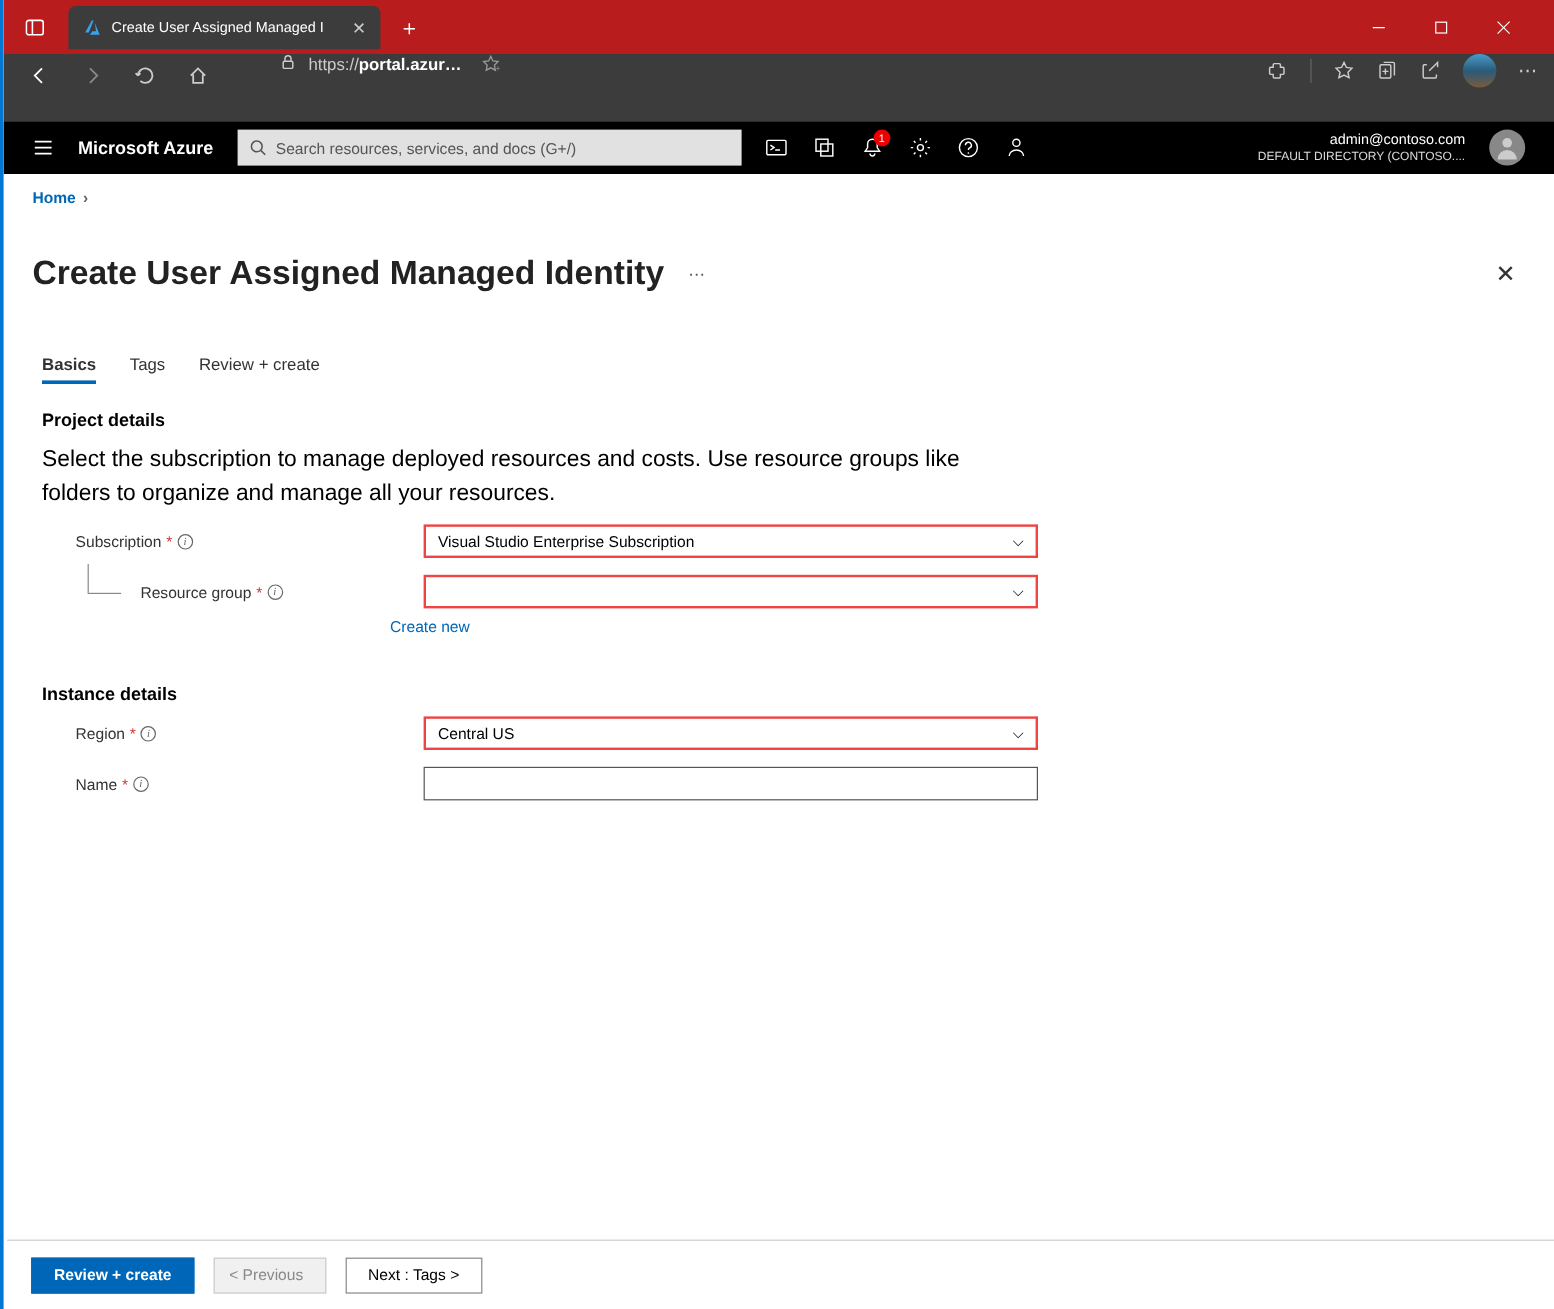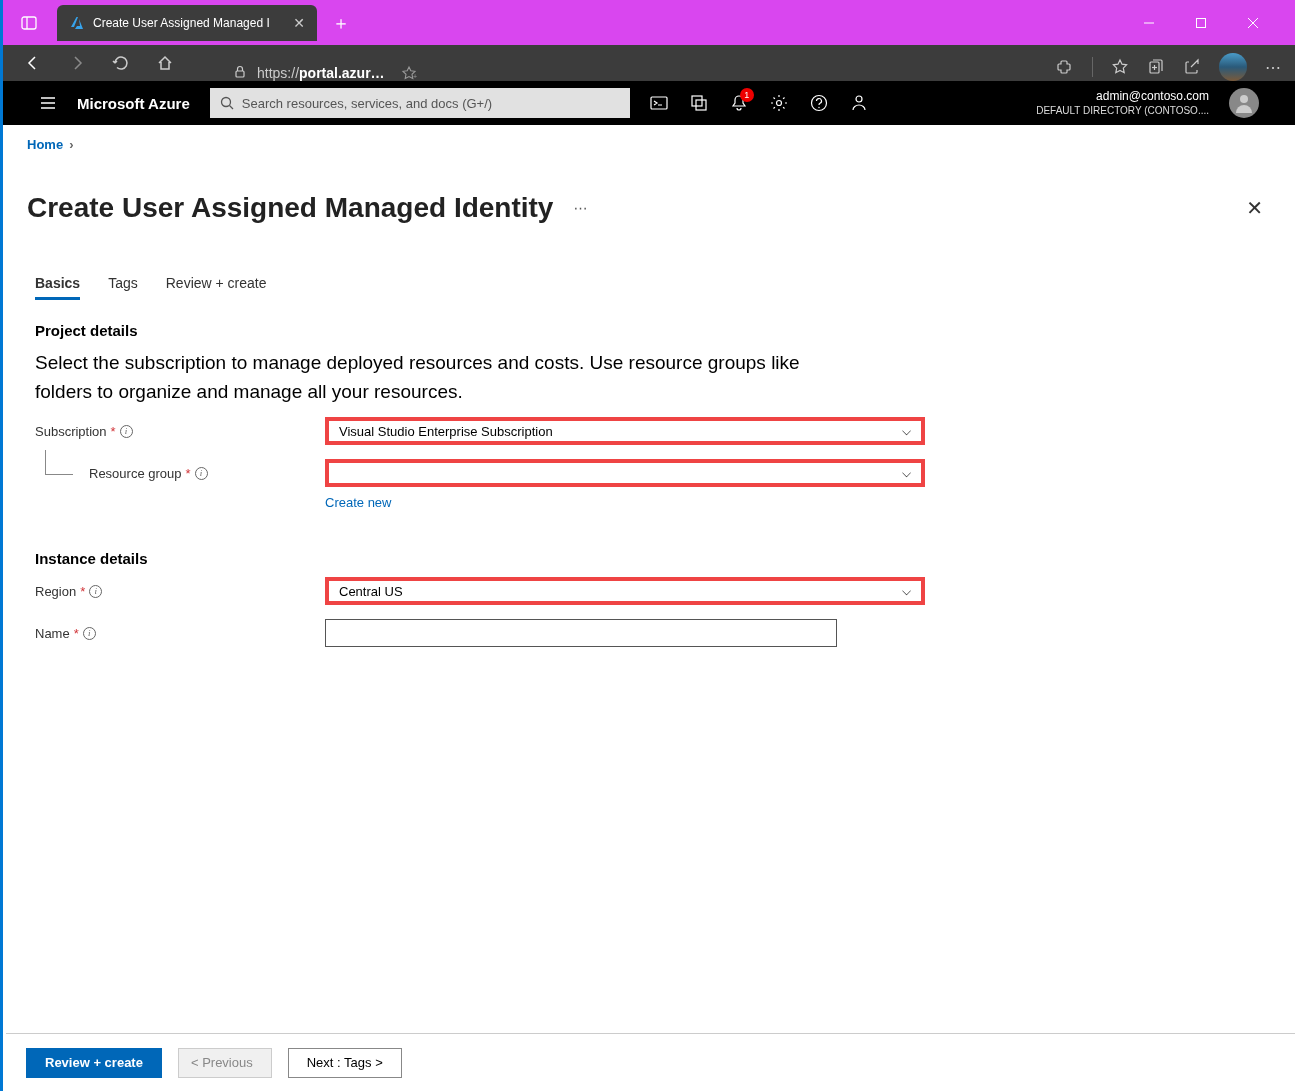--- a/index.html
+++ b/index.html
@@ -1,40 +1,40 @@
 <!DOCTYPE html>
 <html><head>
 <meta charset="utf-8">
 <style>
 * { box-sizing: border-box; margin: 0; padding: 0; font-family: "Segoe UI", -apple-system, sans-serif; }
 body { width: 1295px; height: 1091px; background: #fff; overflow: hidden; position: relative; border-left: 3px solid #0078d4; }
 
 
-.browser-titlebar { height: 45px; background: #d946ef; display: flex; align-items: center; padding: 0 8px; }
+.browser-titlebar { height: 45px; background: #b91c1c; display: flex; align-items: center; padding: 0 8px; }
 .tab-sidebar-btn { width: 36px; height: 36px; display: flex; align-items: center; justify-content: center; color: #fff; }
 .browser-tab { background: #3c3c3c; height: 36px; min-width: 260px; margin-left: 10px; display: flex; align-items: center; padding: 0 12px; border-radius: 6px 6px 0 0; color: #fff; font-size: 12px; gap: 8px; }
 .tab-favicon { width: 16px; height: 16px; color: #37a3eb; font-weight: bold; }
 .tab-close { margin-left: auto; color: #ccc; font-size: 14px; }
 .new-tab-btn { width: 32px; height: 32px; display: flex; align-items: center; justify-content: center; color: #fff; margin-left: 8px; font-size: 18px; }
 .window-controls { margin-left: auto; display: flex; gap: 24px; padding-right: 12px; color: #fff; }
 .window-controls span { width: 28px; text-align: center; }
 
-.browser-toolbar { height: 36px; background: #3c3c3c; display: flex; align-items: flex-end; padding: 0 12px; gap: 8px; }
+.browser-toolbar { height: 56px; background: #3c3c3c; display: flex; align-items: flex-start; padding: 0 12px; gap: 8px; }
 .nav-btn { width: 36px; height: 36px; display: flex; align-items: center; justify-content: center; color: #ccc; }
 .nav-btn.disabled { opacity: 0.4; }
 .url-bar { flex: 0 0 auto; display: flex; align-items: center; background: transparent; color: #ccc; gap: 8px; padding: 0 8px; min-width: 200px; }
 .url-lock { width: 16px; height: 16px; }
 .url-text { font-size: 14px; color: #ccc; }
 .url-text .bold { color: #fff; font-weight: 600; }
 .toolbar-right { margin-left: auto; display: flex; align-items: center; gap: 18px; color: #ccc; }
 .toolbar-divider { width: 1px; height: 20px; background: #666; }
 .profile-pic { width: 28px; height: 28px; border-radius: 50%; background: linear-gradient(180deg, #4a9cc9 0%, #2a5a7a 50%, #7a5a3a 100%); }
 
 
-.azure-header { height: 44px; background: #000; display: flex; align-items: center; padding: 0 36px; gap: 20px; }
+.azure-header { height: 44px; background: #000; display: flex; align-items: center; padding: 0 24px; gap: 20px; }
 .hamburger { color: #fff; }
 .azure-brand { color: #fff; font-weight: 600; font-size: 15px; }
 .azure-search { flex: 0 0 420px; height: 30px; background: #e1e1e1; border-radius: 0; display: flex; align-items: center; padding: 0 10px; gap: 8px; color: #555; font-size: 13px; }
 .azure-icons { display: flex; gap: 22px; margin-left: auto; align-items: center; color: #fff; }
 .azure-icon { position: relative; width: 18px; height: 18px; display: flex; align-items: center; justify-content: center; }
 .notif-badge { position: absolute; top: -6px; right: -6px; background: #e00; color: #fff; font-size: 9px; width: 14px; height: 14px; border-radius: 50%; display: flex; align-items: center; justify-content: center; }
 .azure-account { color: #fff; text-align: right; font-size: 12px; line-height: 1.3; }
 .azure-account .dir { font-size: 10px; opacity: 0.85; }
 .avatar { width: 30px; height: 30px; border-radius: 50%; background: #888; display: flex; align-items: center; justify-content: center; overflow: hidden; }
 .avatar svg { width: 24px; height: 24px; }
@@ -48,28 +48,28 @@
 .title-more { color: #555; letter-spacing: 2px; font-size: 14px; }
 .close-blade { margin-left: auto; font-size: 20px; color: #333; padding-right: 8px; }
 
 .tabs { display: flex; gap: 28px; border-bottom: none; margin-bottom: 22px; padding-left: 8px;}
 .tab { font-size: 14px; color: #333; padding: 6px 0; cursor: pointer; }
 .tab.active { font-weight: 600; border-bottom: 3px solid #0067b8; }
 
 .section-title { font-weight: 600; font-size: 15px; margin-bottom: 10px; margin-left: 8px; }
 .section-desc { font-size: 19px; color: #000000; max-width: 770px; margin-bottom: 11px; line-height: 1.5; margin-left: 8px;}
 
-.form-row { display: flex; align-items: center; margin-bottom: 14px; padding-left: 8px;}
+.form-row { display: flex; align-items: center; margin-bottom: 14px; padding-left: 8px; margin-left: 28px;}
 .form-row.indent .form-label { padding-left: 54px; position: relative; }
 .form-row.indent .form-label::before { content: ""; position: absolute; left: 10px; top: -16px; width: 1px; height: 24px; background: #888; }
 .form-row.indent .form-label::after { content: ""; position: absolute; left: 10px; top: 8px; width: 28px; height: 1px; background: #888; }
 .form-label { width: 290px; font-size: 13px; color: #333; display: flex; align-items: center; gap: 4px; }
 .req { color: #d13438; }
 .info-ic { width: 13px; height: 13px; border: 1px solid #666; border-radius: 50%; display: inline-flex; align-items: center; justify-content: center; font-size: 9px; color: #666; font-style: italic; font-family: serif; }
-.dropdown { width: 600px; height: 28px; border: 4px solid #ef4444; background: #fff; display: flex; align-items: center; padding: 0 10px; font-size: 13px; justify-content: space-between; }
+.dropdown { width: 512px; height: 28px; border: 2px solid #ef4444; background: #fff; display: flex; align-items: center; padding: 0 10px; font-size: 13px; justify-content: space-between; }
 .dropdown .chev { font-size: 12px; }
 .text-input { width: 512px; height: 28px; border: 1px solid #555; padding: 0 10px; font-size: 13px; }
 .create-new { font-size: 13px; color: #0067b8; margin-left: 298px; margin-top: -6px; margin-bottom: 22px; }
 
 .section-gap { height: 18px; }
 
 
 .footer { position: absolute; bottom: 0; left: 3px; right: 0; height: 58px; border-top: 1px solid #ccc; background: #fff; display: flex; align-items: center; padding: 0 20px; gap: 16px; }
 .btn { height: 30px; padding: 0 18px; font-size: 13px; border: 1px solid #888; background: #fff; display: flex; align-items: center; cursor: pointer; }
 .btn.primary { background: #0067b8; color: #fff; border-color: #0067b8; font-weight: 600; }

